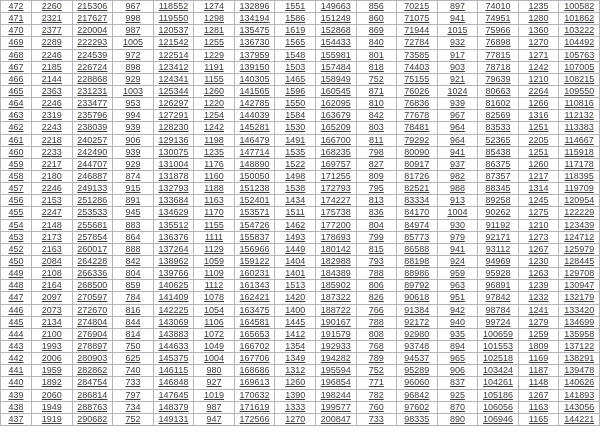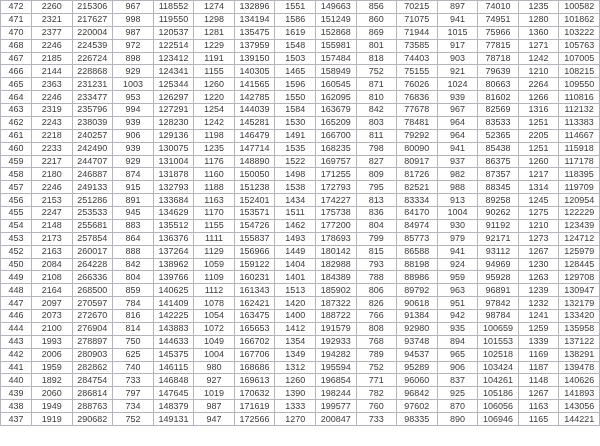--- a/index.html
+++ b/index.html
@@ -11,20 +11,21 @@
     overflow: hidden;
   }
   table.num-table {
     border-collapse: collapse;
     table-layout: fixed;
     width: 600px;
     height: 426px;
     font-family: "Liberation Sans", sans-serif;
     font-size: 9px;
     color: #3c3c3e;
+    text-decoration: underline;
   }
   table.num-table td {
     border: 1px solid #b2b6bc;
     text-align: center;
     vertical-align: middle;
     padding: 0;
     white-space: nowrap;
     overflow: hidden;
     height: 11px;
     line-height: 11px;
@@ -98,20 +99,37 @@
         <td>1619</td>
         <td>152868</td>
         <td>869</td>
         <td>71944</td>
         <td>1015</td>
         <td>75966</td>
         <td>1360</td>
         <td>103222</td>
       </tr>
       <tr>
+        <td>469</td>
+        <td>2289</td>
+        <td>222293</td>
+        <td>1005</td>
+        <td>121542</td>
+        <td>1255</td>
+        <td>136730</td>
+        <td>1565</td>
+        <td>154433</td>
+        <td>840</td>
+        <td>72784</td>
+        <td>932</td>
+        <td>76898</td>
+        <td>1270</td>
+        <td>104492</td>
+      </tr>
+      <tr>
         <td>468</td>
         <td>2246</td>
         <td>224539</td>
         <td>972</td>
         <td>122514</td>
         <td>1229</td>
         <td>137959</td>
         <td>1548</td>
         <td>155981</td>
         <td>801</td>
@@ -472,20 +490,37 @@
         <td>1400</td>
         <td>188722</td>
         <td>766</td>
         <td>91384</td>
         <td>942</td>
         <td>98784</td>
         <td>1241</td>
         <td>133420</td>
       </tr>
       <tr>
+        <td>445</td>
+        <td>2134</td>
+        <td>274804</td>
+        <td>844</td>
+        <td>143069</td>
+        <td>1106</td>
+        <td>164581</td>
+        <td>1445</td>
+        <td>190167</td>
+        <td>788</td>
+        <td>92172</td>
+        <td>940</td>
+        <td>99724</td>
+        <td>1279</td>
+        <td>134699</td>
+      </tr>
+      <tr>
         <td>444</td>
         <td>2100</td>
         <td>276904</td>
         <td>814</td>
         <td>143883</td>
         <td>1072</td>
         <td>165653</td>
         <td>1412</td>
         <td>191579</td>
         <td>808</td>
@@ -502,21 +537,21 @@
         <td>750</td>
         <td>144633</td>
         <td>1049</td>
         <td>166702</td>
         <td>1354</td>
         <td>192933</td>
         <td>768</td>
         <td>93748</td>
         <td>894</td>
         <td>101553</td>
-        <td>1339</td>
+        <td>1809</td>
         <td>137122</td>
       </tr>
       <tr>
         <td>442</td>
         <td>2006</td>
         <td>280903</td>
         <td>625</td>
         <td>145375</td>
         <td>1004</td>
         <td>167706</td>

